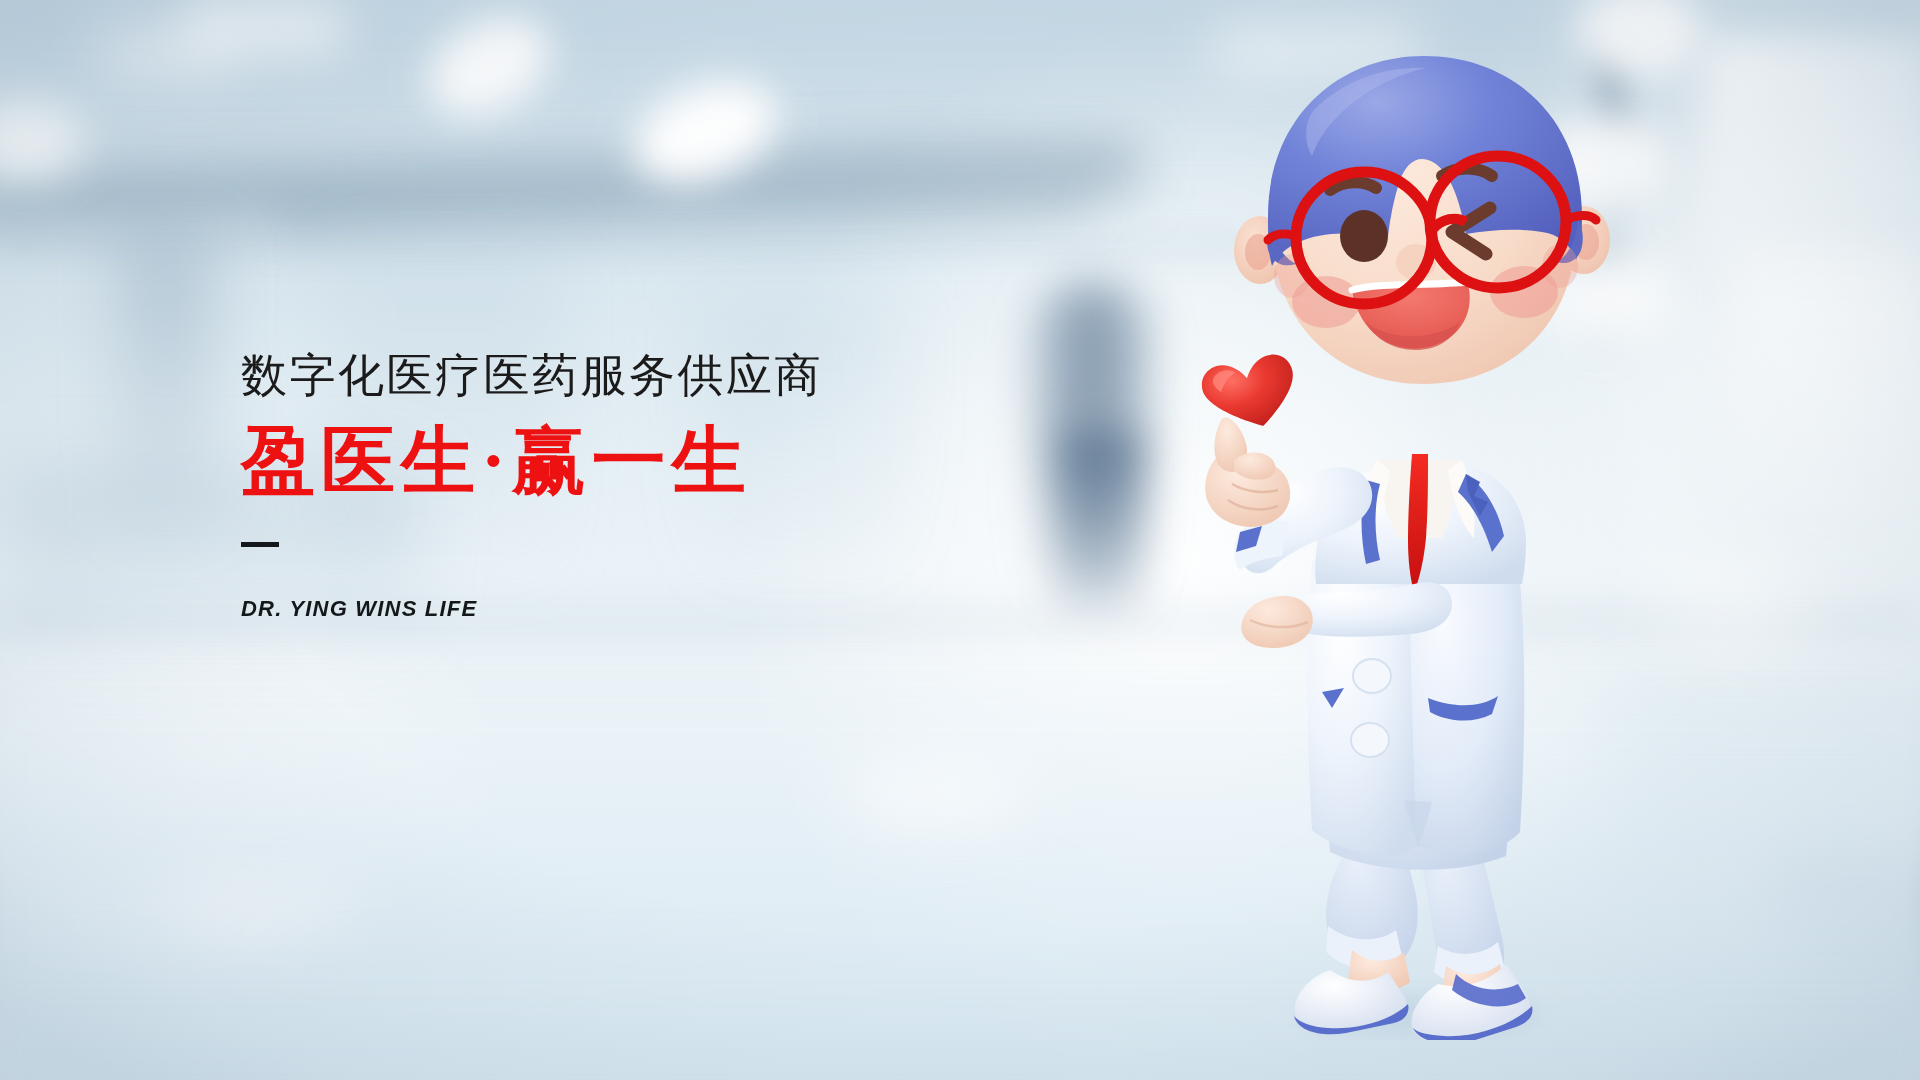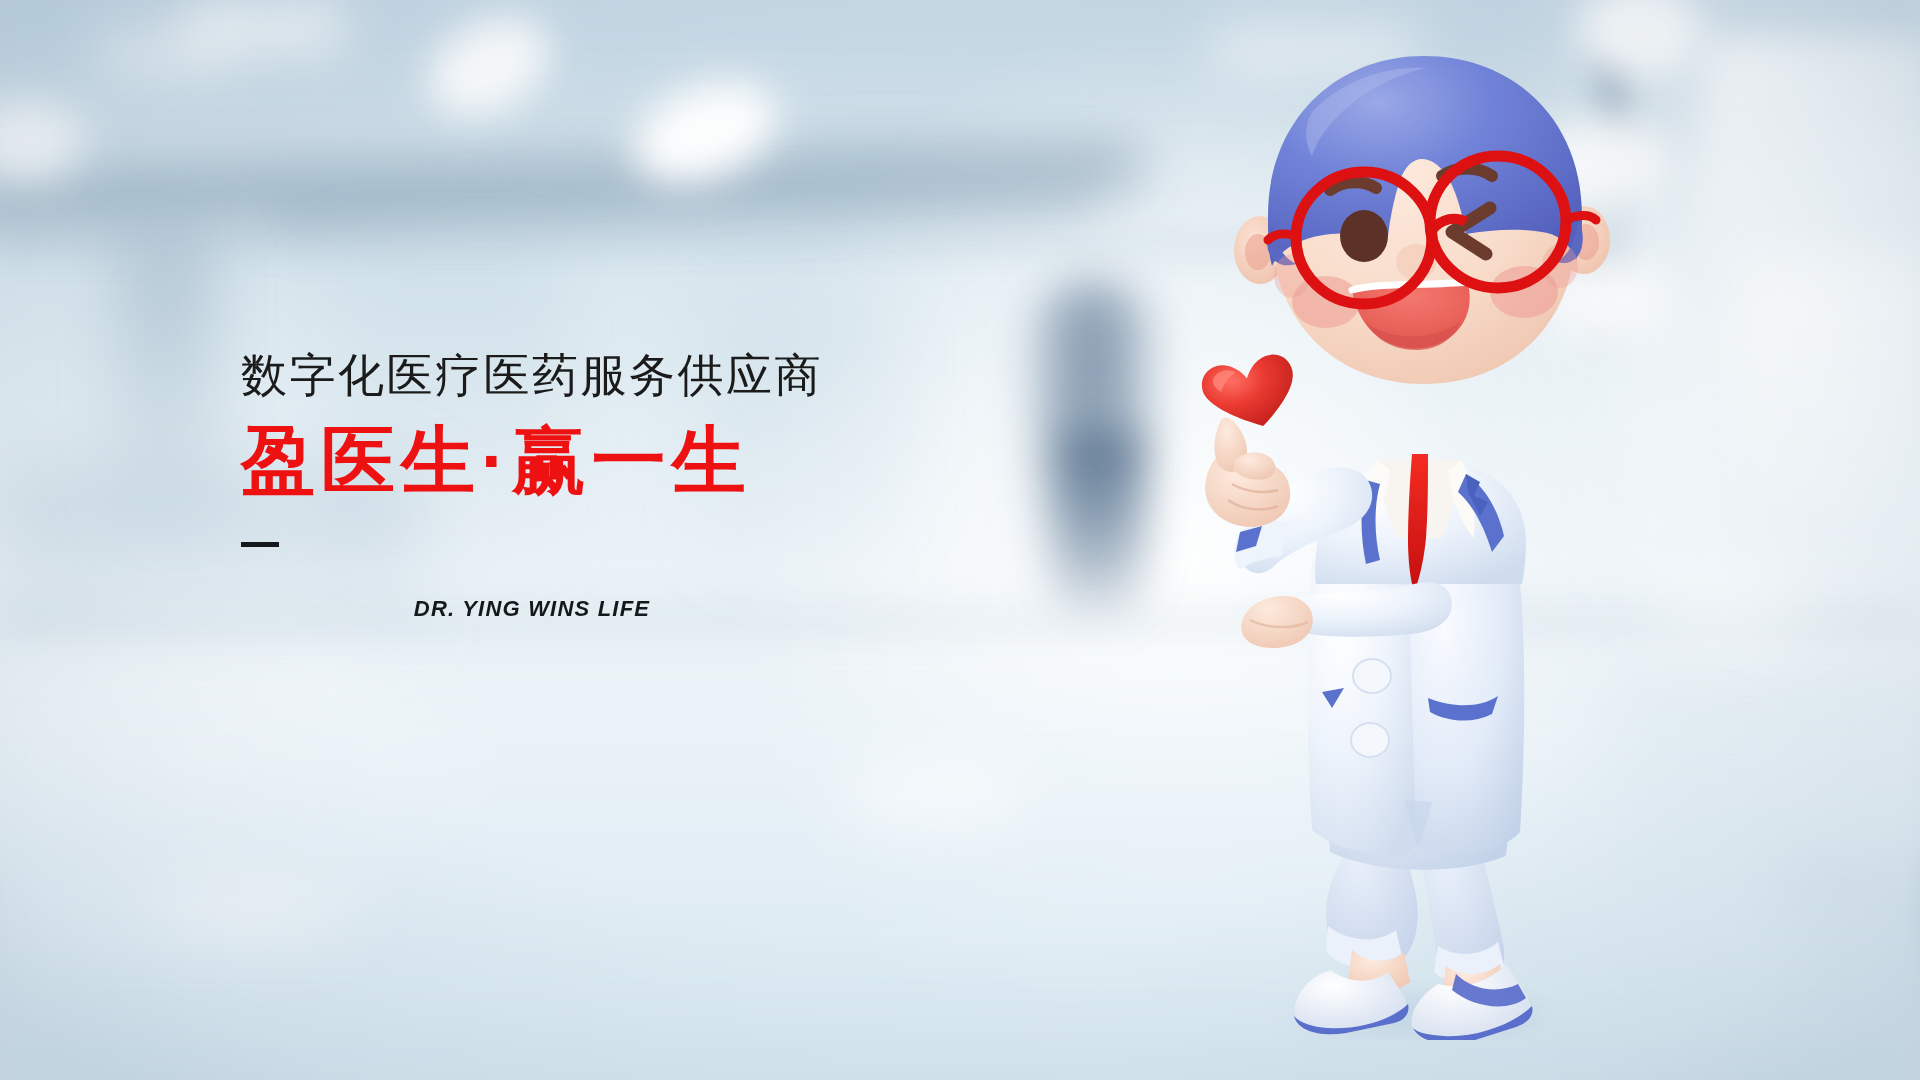--- a/index.html
+++ b/index.html
@@ -185,37 +185,37 @@
     white-space: nowrap;
   }
   .title-cn {
     margin-top: 26px;
     font-size: 74px;
     line-height: 1;
     font-weight: 700;
     letter-spacing: 6px;
     color: #ee1111;
     white-space: nowrap;
+    font-family: Liberation Serif, serif;
   }
   .rule {
     margin-top: 44px;
     width: 38px;
     height: 5px;
     background: #14181a;
   }
   .sub-en {
     margin-top: 44px;
     font-size: 22px;
     line-height: 36px;
     font-style: italic;
     font-weight: 700;
     letter-spacing: 1.2px;
     color: #14181a;
     white-space: nowrap;
-    text-align: center;
   }
 
   
   #character {
     position:absolute;
     left: 1180px; top: 40px;
     width: 480px; height: 1000px;
   }
   #character svg { display:block; width:100%; height:100%; }
 </style>

